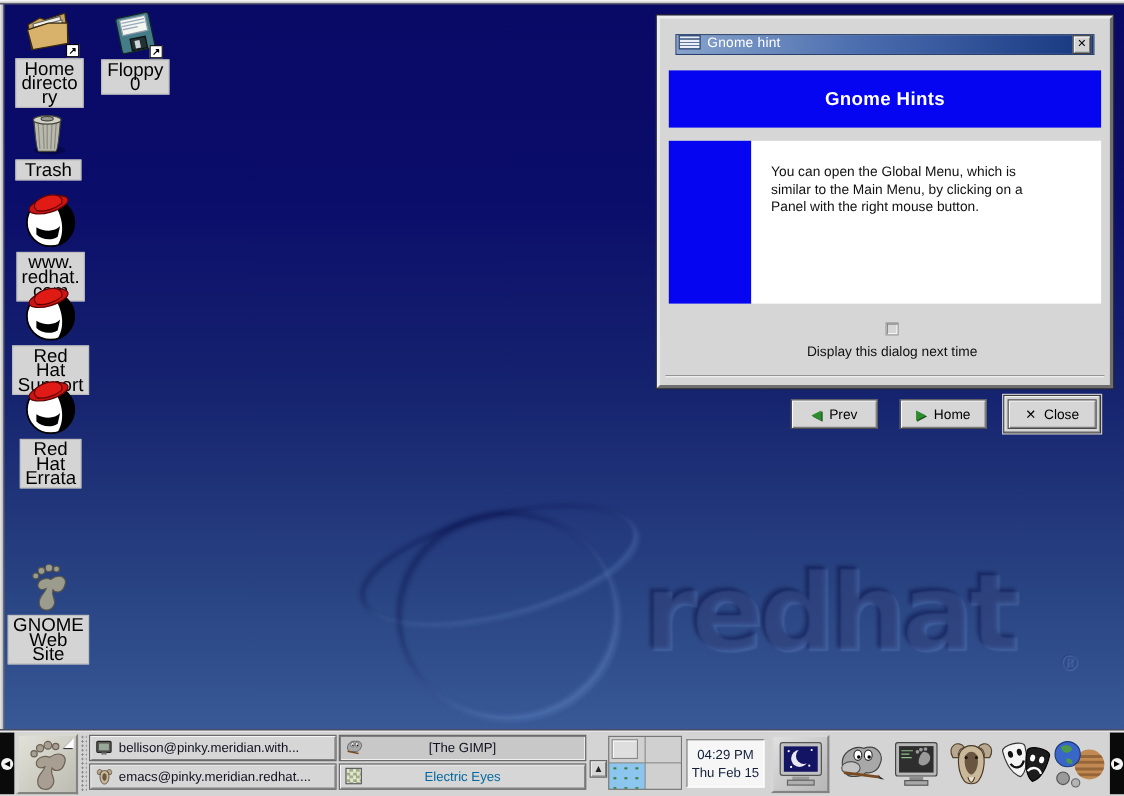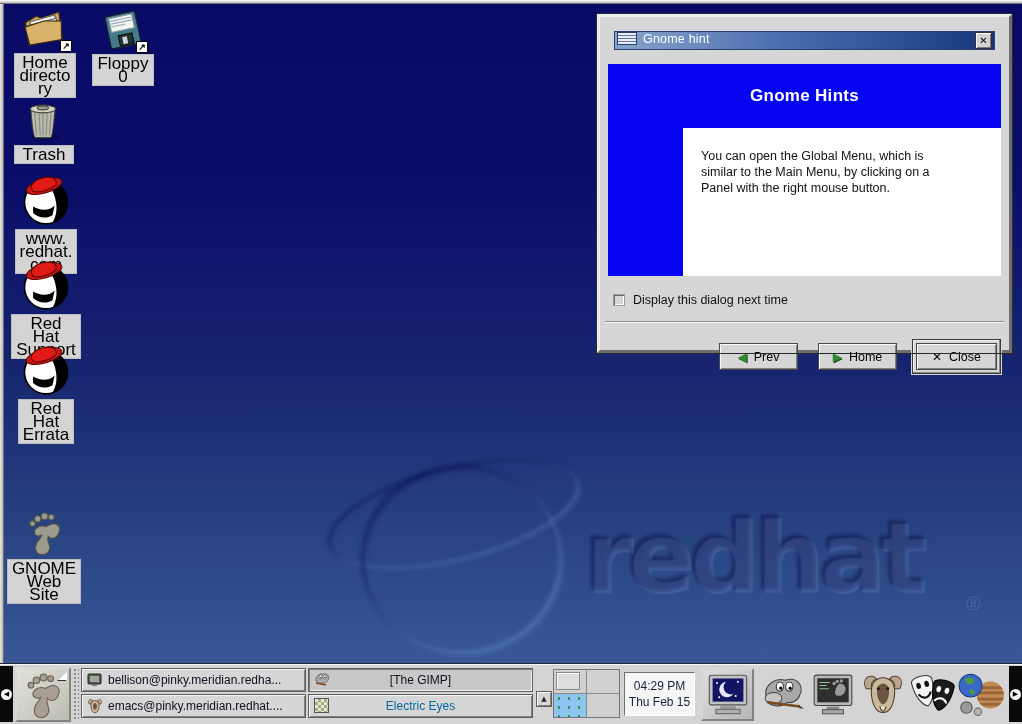--- a/index.html
+++ b/index.html
@@ -45,28 +45,28 @@
     border:3px solid; border-color:#ececec #6e6e6e #6e6e6e #ececec; outline:1px solid #2a2a2a; z-index:5; }
   .titlebar { height:19px; margin:14px; background:linear-gradient(90deg,#88a4cc 0%,#4a6cae 45%,#16367e 100%);
     display:flex; align-items:flex-start; padding:0 2px; border:1px solid #27406e; }
   .tb-menu { width:20px; height:13px; margin-right:6px; background:
     repeating-linear-gradient(180deg,#e9eef8 0 2px, rgba(0,0,0,0.25) 2px 3px); border:1px solid #27406e; }
   .tb-title { color:#ffffff; font-size:12.5px; letter-spacing:.2px; }
   .tb-close { margin-left:auto; width:17px; height:17px; background:#d4d4d4;
     box-shadow:inset 1px 1px 0 #fff, inset -1px -1px 0 #7a7a7a; border:1px solid #333;
     font:bold 10px "DejaVu Sans", sans-serif; display:flex; align-items:center; justify-content:center; color:#000; cursor:pointer; }
 
-  .hint-band { margin:9px 8px 0 8px; height:64px; background:#0505f2; display:flex;
+  .hint-band { margin:9px 8px 12px 8px; height:52px; background:#0505f2; display:flex;
     align-items:center; justify-content:center; }
   .hint-heading { color:#ffffff; font-weight:bold; font-size:17px; letter-spacing:.3px; }
   .hint-row { margin:0 8px; display:flex; height:148px; }
   .hint-left { width:75px; background:#0505f2; }
   .hint-white { flex:1; background:#ffffff; padding:20px 0 0 18px; }
   .hint-text { font-size:12.5px; line-height:16px; color:#111; white-space:pre-line; }
-  .check-row { display:flex; align-items:center; gap:8px; margin:17px 0 0 13px; }
+  .check-row { display:flex; align-items:center; gap:8px; margin:17px 0 0 13px;flex-direction:column; }
   .checkbox { width:12px; height:12px; background:#d6d6d6; border:1px solid #9a9a9a;
     box-shadow:inset 1px 1px 0 #6a6a6a, inset -1px -1px 0 #fff; cursor:pointer; }
   .check-label { font-size:12.5px; color:#111; }
   .dlg-sep { margin:14px 5px 0 5px; height:0; border-top:1px solid #8d8d8d; border-bottom:1px solid #f6f6f6; }
   .btn-row { display:flex; justify-content:flex-end; align-items:center; margin:16px 8px 0 0; gap:20px; }
   .gtk-btn { width:79px; height:27px; background:#d6d6d6; border:1px solid #4a4a4a;
     box-shadow:inset 1px 1px 0 #fafafa, inset -1px -1px 0 #808080;
     display:flex; align-items:center; justify-content:center; gap:7px;
     font-size:12.5px; color:#000; cursor:pointer; font-family:"Liberation Sans", sans-serif; }
   .tri { font-size:12px; color:#2e8b2e; text-shadow:1px 1px 0 #1c4f1c; line-height:1; font-family:"DejaVu Sans", sans-serif; }
@@ -320,21 +320,21 @@
 
     <div class="tasklist">
       <div class="task">
         <span class="ticon">
           <svg width="16" height="16" viewBox="0 0 16 16">
             <rect x="1" y="2" width="13" height="10" rx="1" fill="#5a5a55" stroke="#222"></rect>
             <rect x="3" y="4" width="9" height="6" fill="#9aa89a"></rect>
             <rect x="5" y="12" width="5" height="2" fill="#777"></rect>
           </svg>
         </span>
-        <span class="tlabel">bellison@pinky.meridian.redha...</span>
+        <span class="tlabel">bellison@pinky.meridian.with...</span>
       </div>
       <div class="task">
         <span class="ticon">
           <svg width="16" height="16" viewBox="0 0 16 16">
             <path d="M2 6 C0 2 4 0 6 3 C4.5 3.5 4 4.5 4 6 Z" fill="#b8a890" stroke="#54432e" stroke-width=".6"></path>
             <path d="M14 6 C16 2 12 0 10 3 C11.5 3.5 12 4.5 12 6 Z" fill="#b8a890" stroke="#54432e" stroke-width=".6"></path>
             <path d="M5 4 C7 2 9 2 11 4 C13 7 12 12 10 14 C9 15 7 15 6 14 C4 12 3 7 5 4 Z" fill="#c9b89a" stroke="#4a3a26" stroke-width=".7"></path>
             <path d="M6.5 6 C8 4.5 8 4.5 9.5 6 C10.5 8.5 10 11 8 12 C6 11 5.5 8.5 6.5 6Z" fill="#6a5640"></path>
           </svg>
         </span>

